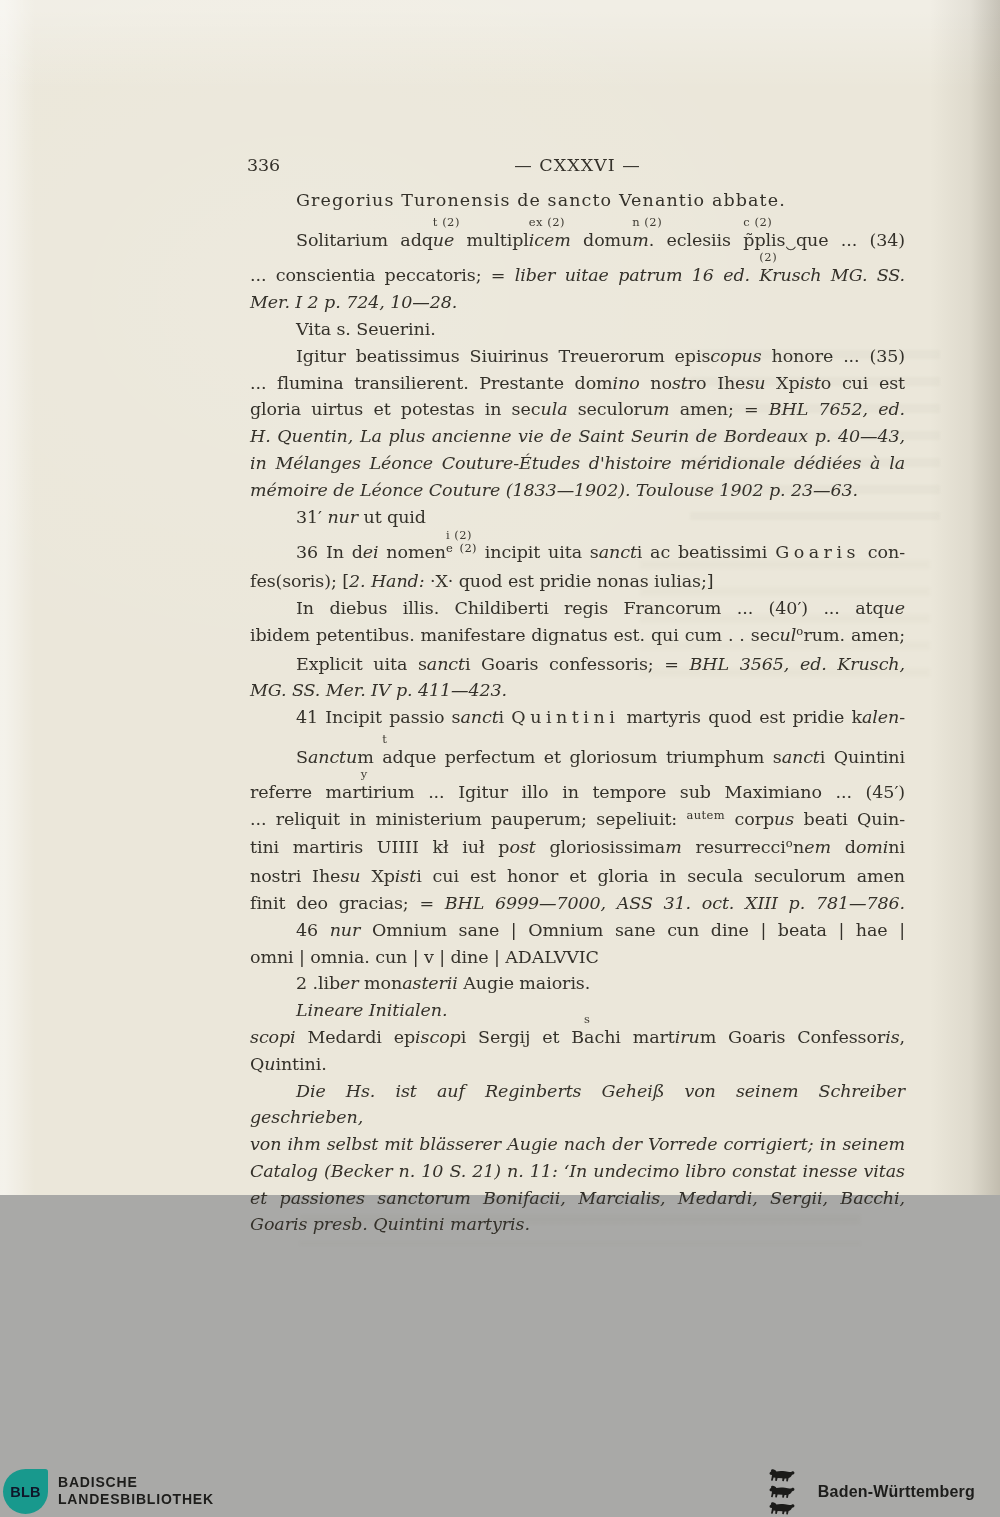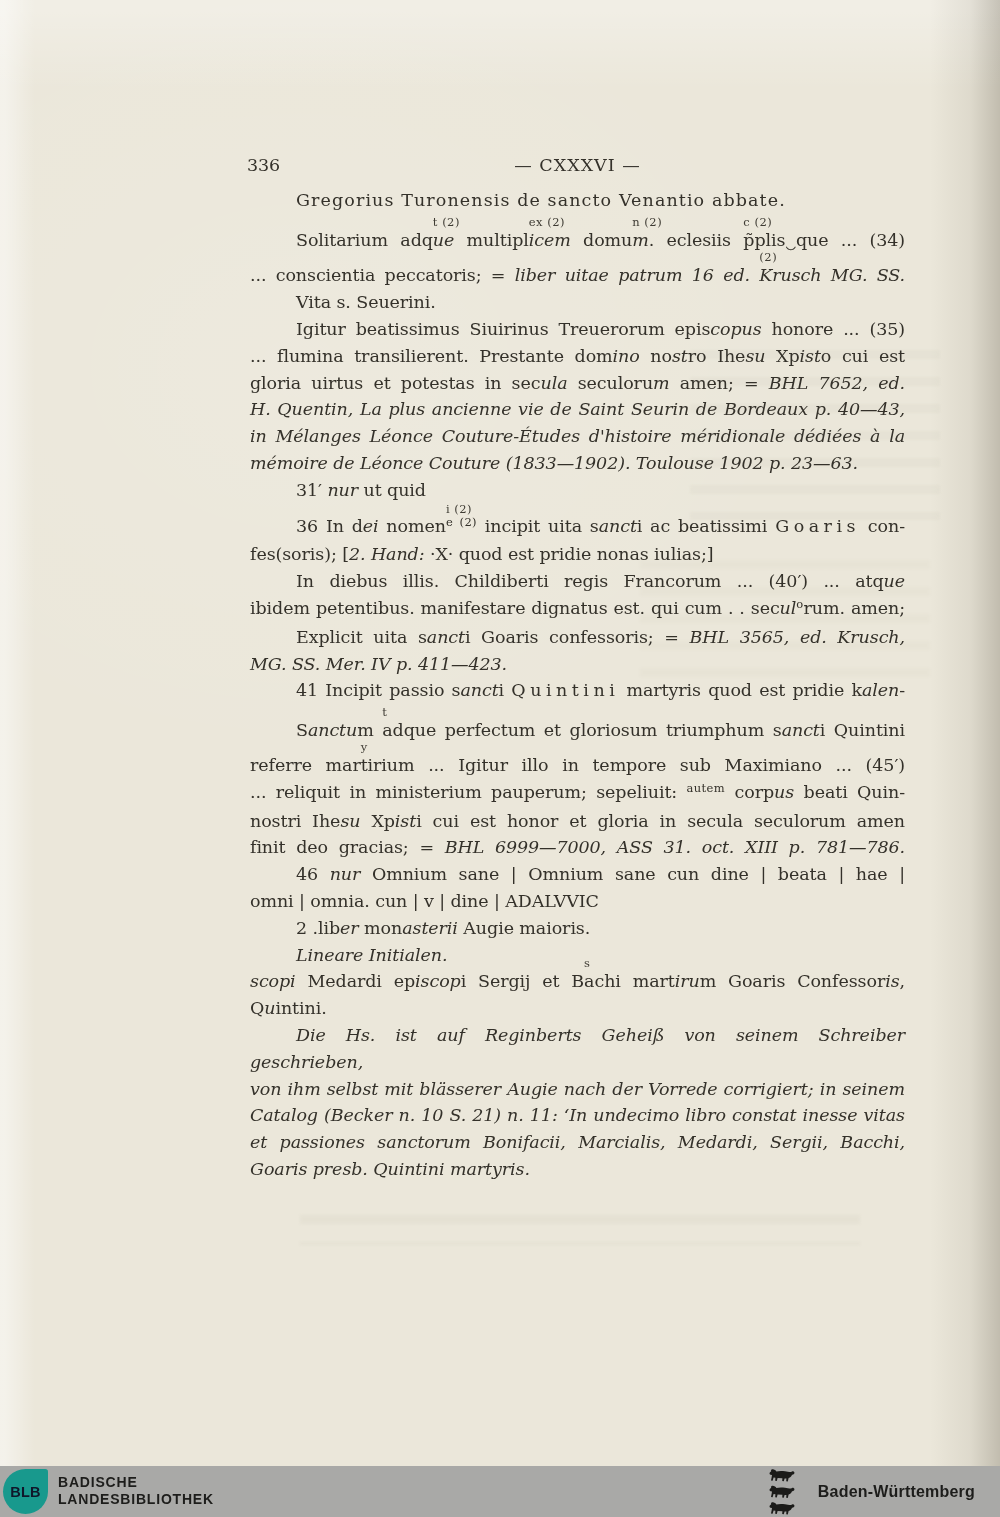--- a/index.html
+++ b/index.html
@@ -3,21 +3,21 @@
 <meta charset="utf-8">
 <style>
   html,body{margin:0;padding:0;}
   body{
     width:1000px;height:1517px;position:relative;overflow:hidden;
     background:#a9a9a7;
     font-family:"DejaVu Serif", serif;
   }
   
   .paper{
-    position:absolute;left:0;top:0;width:1000px;height:1466px;
+    position:absolute;left:0;top:0;width:1000px;height:1195px;
     background:
       linear-gradient(90deg, rgba(70,62,45,0) 0 93%, rgba(70,62,45,.08) 97%, rgba(70,62,45,.25) 100%),
       linear-gradient(180deg, rgba(255,255,255,.30) 0 10px, rgba(255,255,255,0) 90px),
       linear-gradient(90deg, rgba(255,255,255,.45) 0 5px, rgba(255,255,255,0) 35px),
       radial-gradient(900px 700px at 30% 25%, rgba(255,255,255,.10), rgba(0,0,0,0) 60%),
       var(--paper,#ebe7da);
   }
   .ghost{
     position:absolute;opacity:.45;filter:blur(1.5px);pointer-events:none;
     background:repeating-linear-gradient(180deg, rgba(128,120,96,.10) 0 9px, rgba(0,0,0,0) 9px 27px);
@@ -76,38 +76,40 @@
 
   <div class="textblock">
     <div class="pagehead">
       <span class="pageno">336</span>
       <span class="folio">— CXXXVI —</span>
     </div>
     <div id="body-lines">
         <div class="line head indent"><span class="st-b">Gregorius Turonensis de sancto Venantio abbate.</span></div>
         <div class="line indent just" style="margin-top: 13px;"><span class="">Solitarium adq</span><span class="rel st-i"><span class="ann">t (2)</span><span>ue</span></span><span class=""> multipl</span><span class="rel st-i"><span class="ann">ex (2)</span><span>icem</span></span><span class=""> domu</span><span class="rel st-i"><span class="ann">n (2)</span><span>m</span></span><span class="">. eclesiis </span><span class="rel "><span class="ann">c (2)</span><span>p̃plis‿que</span></span><span class=""> ... </span><span class="st-b">(34)</span></div>
         <div class="line just" style="margin-top: 9px;"><span class="">... conscientia peccatoris; = </span><span class="st-i">liber uitae patrum 16 ed. </span><span class="rel st-i"><span class="ann">(2)</span><span>Krusch</span></span><span class="st-i"> MG. SS.</span></div>
+        <div class="line "><span class="st-i">Mer. I 2 p. 724, 10—28.</span></div>
         <div class="line indent"><span class="st-b">Vita s. Seuerini.</span></div>
         <div class="line indent just"><span class="">Igitur beatissimus Siuirinus Treuerorum epis</span><span class="st-i">copus</span><span class=""> honore ... </span><span class="st-b">(35)</span></div>
         <div class="line just"><span class="">... flumina transilierent. Prestante dom</span><span class="st-i">ino</span><span class=""> no</span><span class="st-i">st</span><span class="">ro Ihe</span><span class="st-i">su</span><span class=""> Xp</span><span class="st-i">ist</span><span class="">o cui est</span></div>
         <div class="line just"><span class="">gloria uirtus et potestas in sec</span><span class="st-i">ula</span><span class=""> seculoru</span><span class="st-i">m</span><span class=""> amen; = </span><span class="st-i">BHL 7652, ed.</span></div>
         <div class="line just"><span class="st-i">H. Quentin, La plus ancienne vie de Saint Seurin de Bordeaux p. 40—43,</span></div>
         <div class="line just"><span class="st-i">in Mélanges Léonce Couture-Études d'histoire méridionale dédiées à la</span></div>
         <div class="line "><span class="st-i">mémoire de Léonce Couture (1833—1902). Toulouse 1902 p. 23—63.</span></div>
         <div class="line indent"><span class="st-b">31</span><span class="">′ </span><span class="st-i">nur</span><span class=""> ut quid</span></div>
         <div class="line indent just" style="margin-top: 9px;"><span class="st-b">36</span><span class=""> In d</span><span class="st-i">ei</span><span class=""> nomen</span><span class="rel st-s"><span class="ann">i (2)</span><span>e (2)</span></span><span class=""> incipit uita s</span><span class="st-i">anct</span><span class="">i ac beatissimi </span><span class="st-sp">Goaris</span><span class=""> con-</span></div>
         <div class="line "><span class="">fes(soris); [</span><span class="st-i">2. Hand:</span><span class=""> ·X· quod est pridie nonas iulias;]</span></div>
         <div class="line indent just"><span class="">In diebus illis. Childiberti regis Francorum ... (</span><span class="st-b">40</span><span class="">′) ... atq</span><span class="st-i">ue</span></div>
         <div class="line just"><span class="">ibidem petentibus. manifestare dignatus est. qui cum . . sec</span><span class="st-i">ul</span><span class="st-s">o</span><span class="">rum. amen;</span></div>
         <div class="line indent just"><span class="">Explicit uita s</span><span class="st-i">anct</span><span class="">i Goaris confessoris; = </span><span class="st-i">BHL 3565, ed. Krusch,</span></div>
         <div class="line "><span class="st-i">MG. SS. Mer. IV p. 411—423.</span></div>
         <div class="line indent just"><span class="st-b">41</span><span class=""> Incipit passio s</span><span class="st-i">anct</span><span class="">i </span><span class="st-sp">Quintini</span><span class=""> martyris quod est pridie k</span><span class="st-i">alen</span><span class="">-</span></div>
         <div class="line indent just" style="margin-top: 13px;"><span class="">S</span><span class="st-i">anctu</span><span class="">m </span><span class="rel "><span class="ann">t</span><span>adque</span></span><span class=""> perfectum et gloriosum triumphum s</span><span class="st-i">anct</span><span class="">i Quintini</span></div>
         <div class="line just" style="margin-top: 8px;"><span class="">referre mar</span><span class="rel "><span class="ann">y</span><span>tirium</span></span><span class=""> ... Igitur illo in tempore sub Maximiano ... (</span><span class="st-b">45</span><span class="">′)</span></div>
         <div class="line just"><span class="">... reliquit in ministerium pauperum; sepeliuit: </span><span class="st-s">autem</span><span class=""> corp</span><span class="st-i">us</span><span class=""> beati Quin-</span></div>
+        <div class="line just"><span class="">tini martiris UIIII kł iuł p</span><span class="st-i">ost</span><span class=""> gloriosissima</span><span class="st-i">m</span><span class=""> resurrecci</span><span class="st-s">o</span><span class="">n</span><span class="st-i">em</span><span class=""> d</span><span class="st-i">omi</span><span class="">ni</span></div>
         <div class="line just"><span class="">nostri Ihe</span><span class="st-i">su</span><span class=""> Xp</span><span class="st-i">ist</span><span class="">i cui est honor et gloria in secula seculorum amen</span></div>
         <div class="line just"><span class="">finit deo gracias; = </span><span class="st-i">BHL 6999—7000, ASS 31. oct. XIII p. 781—786.</span></div>
         <div class="line indent just"><span class="st-b">46</span><span class=""> </span><span class="st-i">nur</span><span class=""> Omnium sane | Omnium sane cun dine | beata | hae |</span></div>
         <div class="line "><span class="">omni | omnia. cun | v | dine | ADALVVIC</span></div>
         <div class="line indent"><span class="st-b">2</span><span class=""> .lib</span><span class="st-i">er</span><span class=""> mon</span><span class="st-i">asterii</span><span class=""> Augie maioris.</span></div>
         <div class="line indent"><span class="st-i">Lineare Initialen.</span></div>
         <div class="line just"><span class="st-i">scopi</span><span class=""> Medardi ep</span><span class="st-i">iscop</span><span class="">i Sergij et B</span><span class="rel "><span class="ann">s</span><span>a</span></span><span class="">chi mart</span><span class="st-i">iru</span><span class="">m Goaris Confessor</span><span class="st-i">is</span><span class="">, Q</span><span class="st-i">u</span><span class="">intini.</span></div>
         <div class="line indent just"><span class="st-i">Die Hs. ist auf Reginberts Geheiß von seinem Schreiber geschrieben,</span></div>
         <div class="line just"><span class="st-i">von ihm selbst mit blässerer Augie nach der Vorrede corrigiert; in seinem</span></div>
         <div class="line just"><span class="st-i">Catalog (Becker n. 10 S. 21) n. 11: ‘In undecimo libro constat inesse vitas</span></div>

